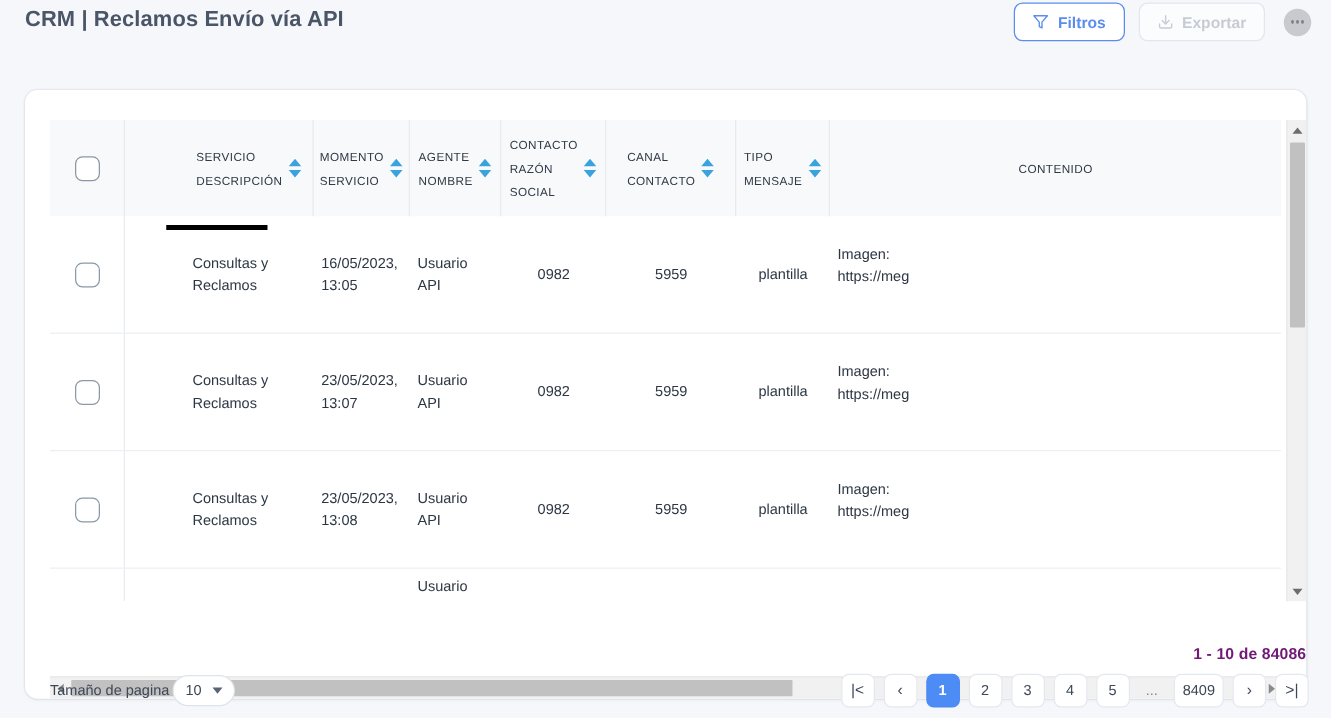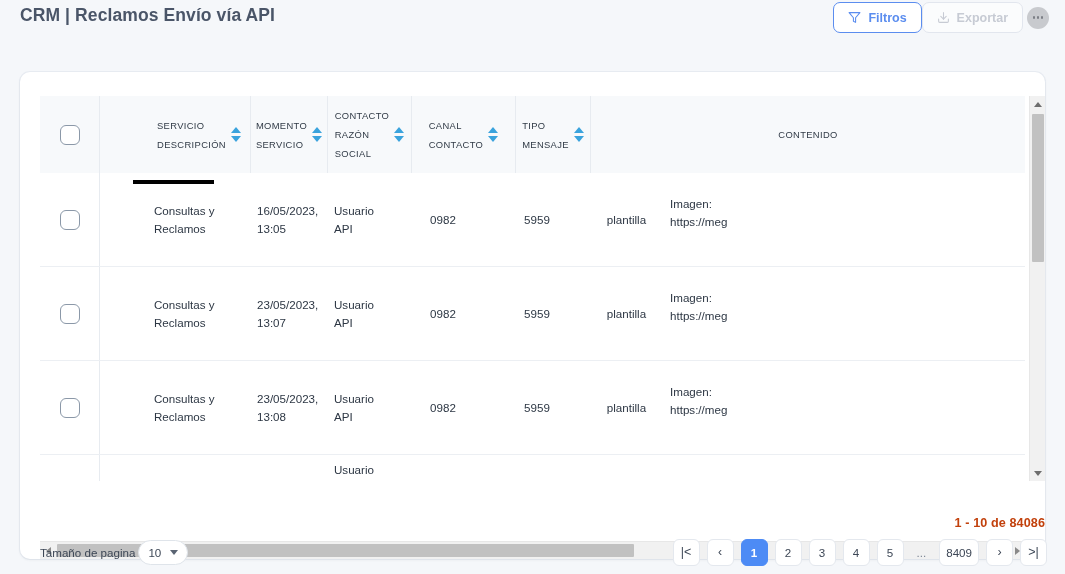--- a/index.html
+++ b/index.html
@@ -16,21 +16,21 @@
     position: absolute; left: 0; top: 0; width: 1065px; height: 48px;
     display: flex; align-items: center;
   }
   .page-title {
     position: absolute; left: 20px; top: 5px;
     font-size: 17.5px; font-weight: bold; color: #4a5568;
     letter-spacing: .1px; white-space: nowrap;
   }
   .topbar-actions {
     position: absolute; right: 16px; top: 2px;
-    display: flex; align-items: center; 
+    display: flex; align-items: center; gap: 11px;
   }
   .btn {
     display: inline-flex; align-items: center; gap: 7px;
     height: 31px; padding: 0 14px;
     border-radius: 7px; font-size: 12.5px; font-weight: bold;
     background: #fff; cursor: pointer; white-space: nowrap;
   }
   .btn-filtros { border: 1.4px solid #5b8def; color: #5b8def; }
   .btn-exportar { border: 1.2px solid #e2e6ee; color: #c7cbd4; background: #fbfcfd; cursor: default; }
   .btn svg { display: block; }
@@ -124,21 +124,21 @@
     background: #f1f1f1; border-top: 1px solid #e7e7e7;
     display: flex; align-items: center;
   }
   .hscroll .arrow { width: 16px; height: 16px; display: flex; align-items: center; justify-content: center; flex: 0 0 16px; }
   .hthumb { height: 13px; width: 577px; background: #c1c1c1; border-radius: 1px; margin-left: 1px; cursor: pointer; }
   .hs-track { flex: 1 1 auto; }
 
   
   .range-label {
     position: absolute; right: 20px; top: 516px;
-    font-size: 12.6px; color: #c2410c; font-weight: bold; letter-spacing: .1px;
+    font-size: 12.6px; color: #701a75; font-weight: bold; letter-spacing: .1px;
   }
   .pager { position: absolute; right: 18px; top: 539px; display: flex; align-items: center; gap: 7px; }
   .pg {
     min-width: 27px; height: 27px; padding: 0 6px;
     border: 1px solid #e4e8ee; border-radius: 6px; background: #fff;
     display: flex; align-items: center; justify-content: center;
     font-size: 11.6px; color: #3d4756; cursor: pointer;
   }
   .pg.active { background: #4d8bf5; border-color: #4d8bf5; color: #fff; font-weight: bold; }
   .pg.ellipsis { border: none; background: transparent; color: #7b8493; cursor: default; min-width: 16px; }
@@ -219,20 +219,32 @@
               <div class="th-label">MOMENTO</div>
               <div class="th-label">SERVICIO</div>
             </div>
             <div class="sorter">
               <span class="ar up"></span>
               <span class="ar dn"></span>
             </div>
           </div>
         </div>
 
+        <div class="th c-ag">
+          <div class="th-inner">
+            <div>
+              <div class="th-label">AGENTE</div>
+              <div class="th-label">NOMBRE</div>
+            </div>
+            <div class="sorter">
+              <span class="ar up"></span>
+              <span class="ar dn"></span>
+            </div>
+          </div>
+        </div>
 
         <div class="th c-cont">
           <div class="th-inner">
             <div>
               <div class="th-label">CONTACTO</div>
               <div class="th-label">RAZÓN</div>
               <div class="th-label">SOCIAL</div>
             </div>
             <div class="sorter">
               <span class="ar up"></span>

